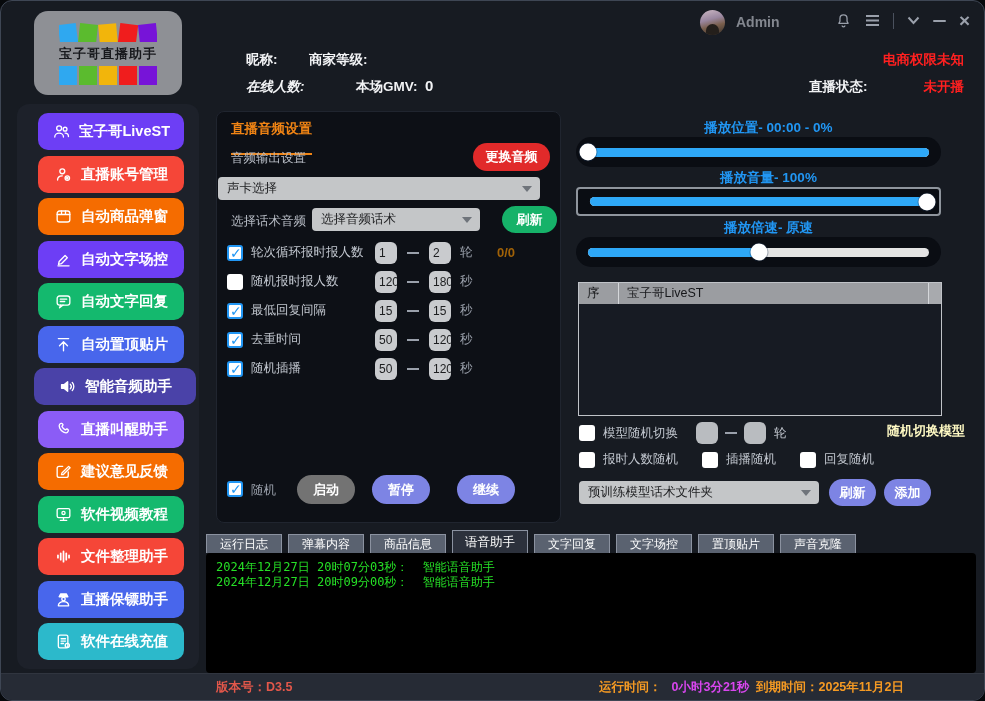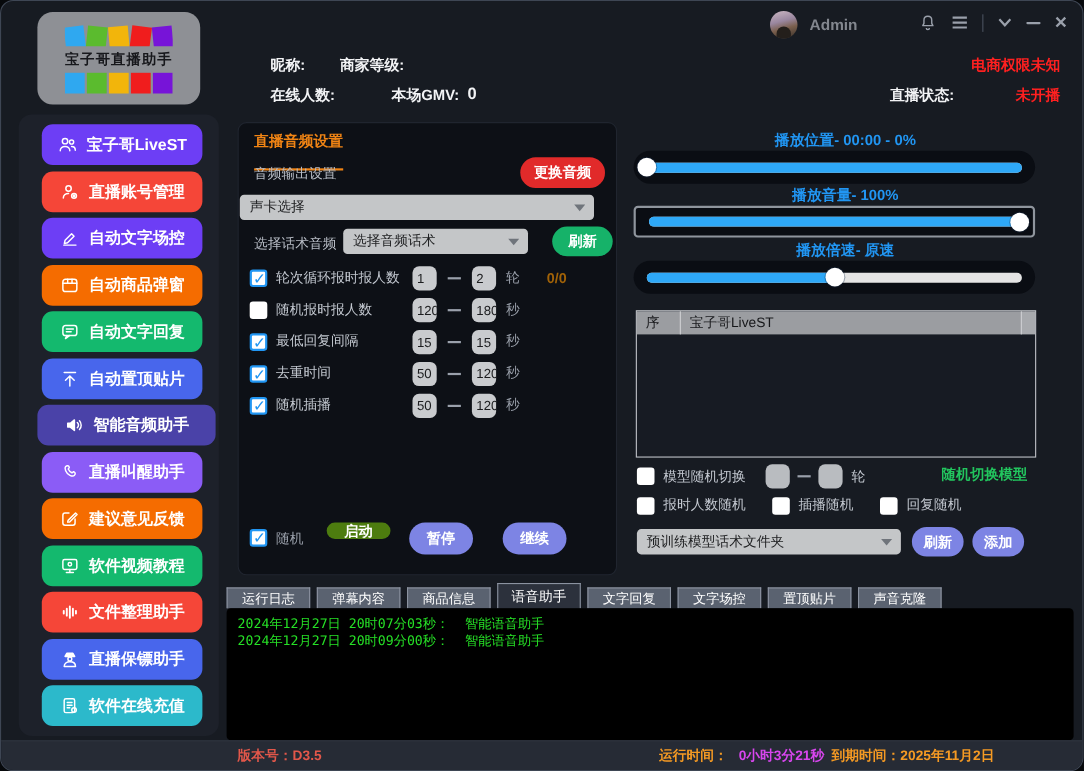--- a/index.html
+++ b/index.html
@@ -76,21 +76,21 @@
   .numbox { position:absolute; left:148px; width:22px; height:22px; background:#c9cbce; border-radius:6px;
             color:#1c1d1f; font-size:12px; display:flex; align-items:center; padding-left:4px;
             overflow:hidden; white-space:nowrap; }
   .numbox.to { left:202px; }
   .dash { position:absolute; left:180px; width:12px; height:2px; background:#9aa0ab; }
   .unit { position:absolute; left:233px; color:#9aa0ab; font-size:12.5px; }
   .extra { position:absolute; left:270px; color:#a16207; font-size:13px; font-weight:bold; }
 
   .ap-bottom { position:absolute; left:10px; top:363px; width:330px; height:30px; }
   .rand-label { position:absolute; left:24px; top:7px; color:#9aa0ab; font-size:12.5px; }
-  .btn-start { position:absolute; left:70px; top:0; width:58px; height:15px; background:#4d7c0f; }
+  .btn-start { position:absolute; left:70px; top:0; width:58px; height:29px; background:#737373; }
   .btn-pause { position:absolute; left:145px; top:0; width:58px; height:29px; background:#7d84e4; }
   .btn-resume{ position:absolute; left:230px; top:0; width:58px; height:29px; background:#7d84e4; }
 
   
   .slider-label { position:absolute; width:100%; text-align:center; color:#2196f3;
                   font-size:13.5px; font-weight:bold; }
   .slider-wrap { position:absolute; left:5px; background:#0a0d13; border-radius:15px; height:30px;
                  width:365px; padding:0 12px; display:flex; align-items:center; }
   .slider-wrap.bordered { border:2px solid #8f959d; border-radius:4px; height:29px; }
   .slider-track { position:relative; width:100%; height:9px; background:#e4e4e4; border-radius:5px; }
@@ -107,21 +107,21 @@
         padding-left:8px; border-right:1px solid #d5d7da; }
   .th-seq { width:40px; flex:0 0 auto; }
   .th-main { flex:1; }
   .th-end { width:12px; flex:0 0 auto; padding:0; border-right:none; background:#a8aaae; }
 
   .model-panel { position:absolute; left:570px; top:418px; width:395px; height:104px; }
   .mp-row { position:absolute; left:8px; display:flex; align-items:center; }
   .mp-label { color:#c3c8d0; font-size:12.5px; margin-left:8px; white-space:nowrap; }
   .mp-box { width:22px; height:22px; background:#b9bcc0; border-radius:6px; }
   .mp-dash { width:12px; height:2px; background:#9aa0ab; margin:0 7px; }
-  .mp-link { position:absolute; right:32px; top:3px; color:#22c55e; font-size:13px; font-weight:bold; cursor:pointer; }
+  .mp-link { position:absolute; right:1px; top:3px; color:#fef9c3; font-size:13px; font-weight:bold; cursor:pointer; }
   .dd-folder { left:8px; top:62px; width:240px; }
   .btn-refresh2 { position:absolute; left:258px; top:60px; width:47px; height:27px; background:#7d84e4; }
   .btn-add { position:absolute; left:313px; top:60px; width:47px; height:27px; background:#7d84e4; }
   .mp-opt { display:flex; align-items:center; }
 
   
   .tabbar { position:absolute; left:205px; top:531px; display:flex; gap:6px; align-items:flex-end; height:21px; }
   .tab { width:76px; height:19px; background:#5a6270; border:1px solid #8b92a0; border-bottom:none;
          color:#fff; font-size:12px; display:flex; align-items:center; justify-content:center;
          cursor:pointer; white-space:nowrap; }
@@ -184,21 +184,21 @@
           <path d="M1.5 1.5 6.5 7l5-5.5"></path>
         </svg>
       </span>
     <span class="tb-minus"></span>
     <span class="tb-close">×</span>
   </div>
 
   <div class="infolabel" style="left:245px; top:50px;">昵称:</div>
   <div class="infolabel" style="left:308px; top:50px;">商家等级:</div>
   <div class="infolabel alert" style="right:20px; top:50px;">电商权限未知</div>
-  <div class="infolabel" style="left:245px; top:77px;">在线人数:</div>
+  <div class="infolabel" style="left:245px; top:77px;font-style:italic;">在线人数:</div>
   <div class="infolabel" style="left:355px; top:77px;">本场GMV:</div>
   <div class="infolabel gmv-val" style="left:424px; top:76px;">0</div>
   <div class="infolabel" style="left:808px; top:77px;">直播状态:</div>
   <div class="infolabel alert" style="right:20px; top:77px;">未开播</div>
 
   <div class="sidebar">
       <div class="side-btn" style="background: rgb(109, 62, 245);">
         <span class="icon">
           <svg width="19" height="19" viewBox="0 0 24 24" fill="none" stroke="#fff" stroke-width="1.7" stroke-linejoin="round" stroke-linecap="round">
             <circle cx="9" cy="8" r="3.1"></circle>
@@ -213,37 +213,37 @@
         <span class="icon">
           <svg width="19" height="19" viewBox="0 0 24 24" fill="none" stroke="#fff" stroke-width="1.7" stroke-linejoin="round" stroke-linecap="round">
             <circle cx="10.5" cy="8" r="3.1"></circle>
             <path d="M4.5 19c0-3.3 2.7-5.3 6-5.3"></path>
             <circle cx="16.8" cy="16.5" r="2.8"></circle>
             <circle cx="16.8" cy="16.5" r=".9"></circle>
           </svg>
         </span>
         <span>直播账号管理</span>
       </div>
+      <div class="side-btn" style="background: rgb(245, 108, 0);">
+        <span class="icon">
+          <svg width="19" height="19" viewBox="0 0 24 24" fill="none" stroke="#fff" stroke-width="1.7" stroke-linejoin="round" stroke-linecap="round">
+            <rect x="4" y="5" width="16" height="14" rx="3"></rect>
+            <path d="M4 9.5h16M9.5 5v4.5M14.5 5v4.5"></path>
+          </svg>
+        </span>
+        <span>自动商品弹窗</span>
+      </div>
       <div class="side-btn" style="background: rgb(109, 62, 245);">
         <span class="icon">
           <svg width="19" height="19" viewBox="0 0 24 24" fill="none" stroke="#fff" stroke-width="1.7" stroke-linejoin="round" stroke-linecap="round">
             <path d="M6.5 14.5l7.5-7.5 2.8 2.8-7.5 7.5-3.6.8z"></path>
             <path d="M5 20h14"></path>
           </svg>
         </span>
         <span>自动文字场控</span>
-      </div>
-      <div class="side-btn" style="background: rgb(245, 108, 0);">
-        <span class="icon">
-          <svg width="19" height="19" viewBox="0 0 24 24" fill="none" stroke="#fff" stroke-width="1.7" stroke-linejoin="round" stroke-linecap="round">
-            <rect x="4" y="5" width="16" height="14" rx="3"></rect>
-            <path d="M4 9.5h16M9.5 5v4.5M14.5 5v4.5"></path>
-          </svg>
-        </span>
-        <span>自动商品弹窗</span>
       </div>
       <div class="side-btn" style="background: rgb(20, 185, 110);">
         <span class="icon">
           <svg width="19" height="19" viewBox="0 0 24 24" fill="none" stroke="#fff" stroke-width="1.7" stroke-linejoin="round" stroke-linecap="round">
             <rect x="4" y="5" width="16" height="11.5" rx="3"></rect>
             <path d="M8.5 16.5 7 20l4.5-3.5"></path>
             <path d="M8 9h8M8 12h5.5"></path>
           </svg>
         </span>
         <span>自动文字回复</span>

